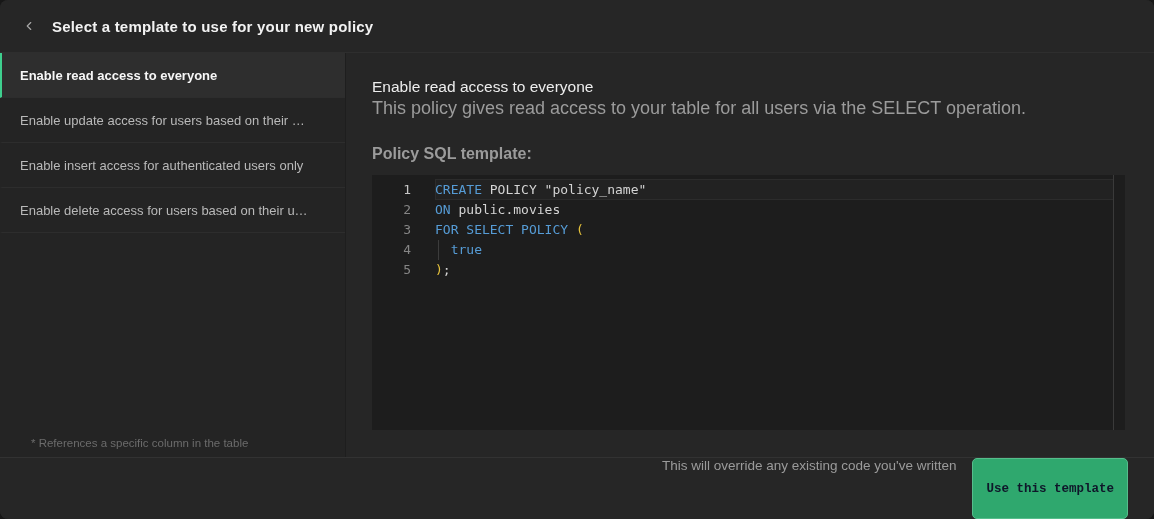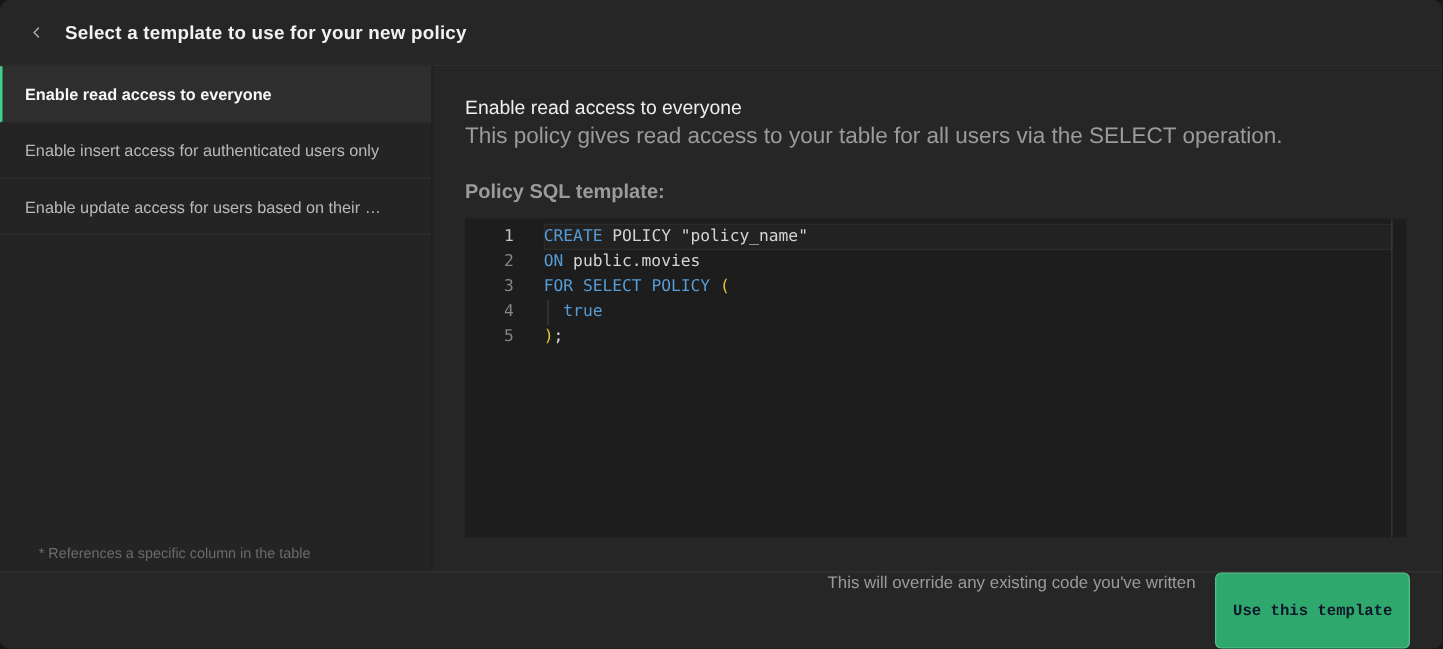--- a/index.html
+++ b/index.html
@@ -143,22 +143,23 @@
       </span>
     </button>
     <h1>Select a template to use for your new policy</h1>
   </div>
 
   <div class="body">
 
     <div class="sidebar">
       <div id="template-items">
           <div class="tpl-item selected">Enable read access to everyone</div>
+          <div class="tpl-item">Enable update access for users based on their …</div>
           <div class="tpl-item">Enable insert access for authenticated users only</div>
-          <div class="tpl-item">Enable update access for users based on their …</div>
+          <div class="tpl-item">Enable delete access for users based on their u…</div>
         </div>
       <div class="tpl-footnote">* References a specific column in the table</div>
     </div>
 
     <div class="main">
       <div class="detail-title">Enable read access to everyone</div>
       <div class="detail-desc">This policy gives read access to your table for all users via the SELECT operation.</div>
       <div class="editor-label">Policy SQL template:</div>
       <div class="editor">
         <div class="active-line-box"></div>

